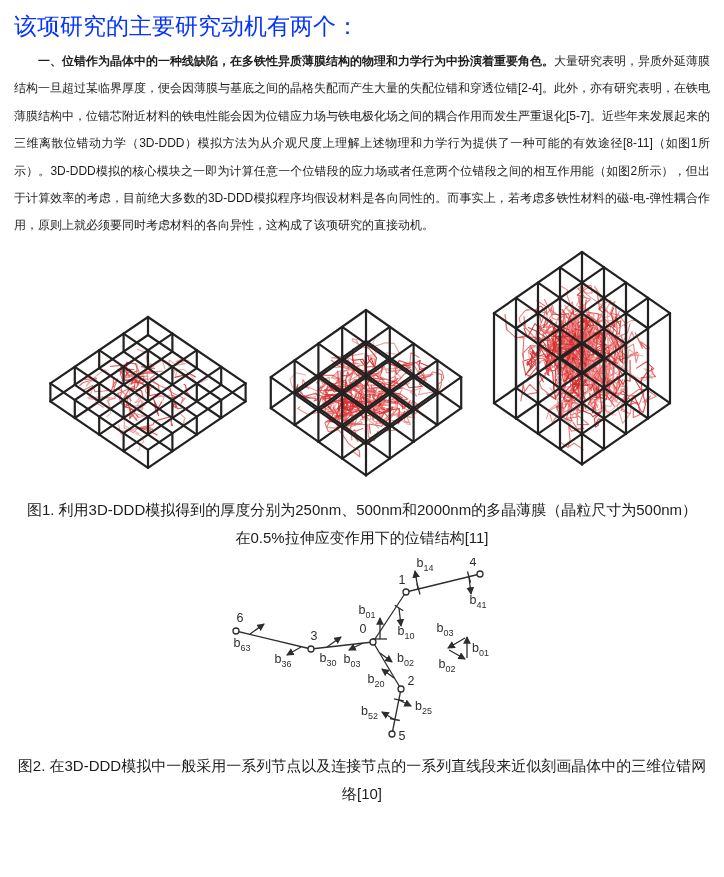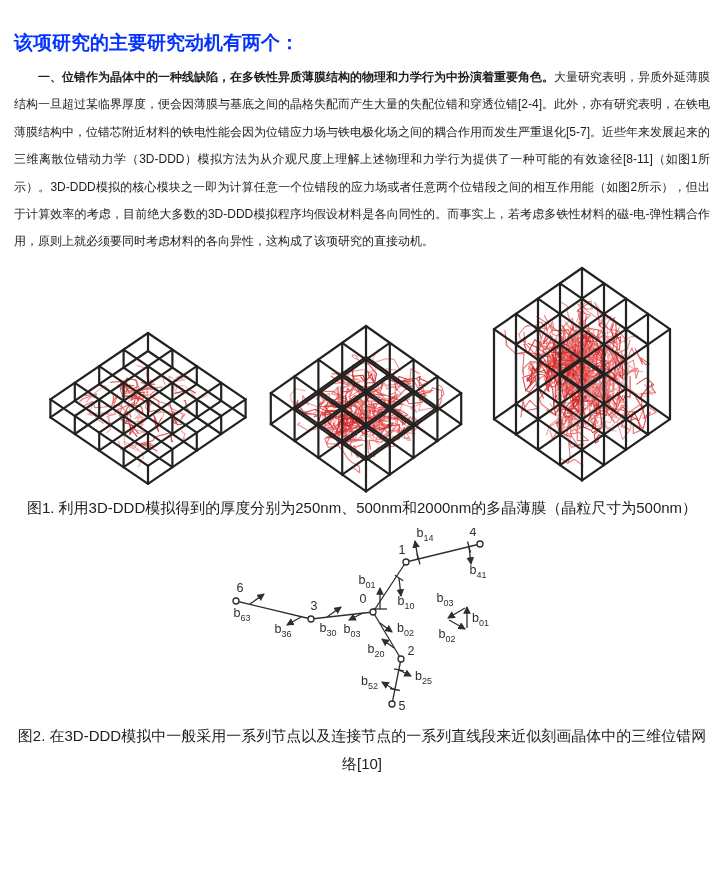--- a/index.html
+++ b/index.html
@@ -4,32 +4,32 @@
 <style>
   html,body{margin:0;padding:0;background:#ffffff;}
   .page{
     width:724px; box-sizing:border-box;
     padding:12px 14px 8px 14px;
     font-family:"Liberation Sans","DejaVu Sans",sans-serif;
     color:var(--text,#1d1d1d);
     background:#ffffff;
   }
   .heading{
-    font-size:19px; font-weight:bold; color:var(--accent,#0433ff);
-    margin:18px 0 9px 0; line-height:25px;
+    font-size:23px; font-weight:normal; color:var(--accent,#0433ff);
+    margin:2px 0 9px 0; line-height:25px;
   }
   .body-text{
     font-size:12px; line-height:27.4px; text-align:justify;
     margin:0; text-indent:2em; color:var(--text,#1d1d1d);
   }
   .body-text strong{font-weight:bold;}
   .figsvg{display:block; margin:10px auto 0 auto;}
   .caption{
     font-size:15px; line-height:28px; text-align:center;
-    color:var(--text,#1d1d1d); margin-top:0;
+    color:var(--text,#1d1d1d); margin-top:18px;
   }
   svg text{font-family:"Liberation Sans","DejaVu Sans",sans-serif;}
 </style>
 </head>
 <body>
 
 <div class="page">
 
   <div class="heading">该项研究的主要研究动机有两个：</div>
 
@@ -592,20 +592,21 @@
         <line x1="670" y1="63.2" x2="670" y2="153.2"></line>
         <line x1="648" y1="78.5" x2="648" y2="168.5"></line>
         <line x1="626" y1="93.80000000000001" x2="626" y2="183.8"></line>
         <line x1="604" y1="109.10000000000001" x2="604" y2="199.10000000000002"></line>
         <line x1="582" y1="124.4" x2="582" y2="214.4"></line>
       </g>
     </svg>
 
   <div class="caption">
     <div>图1. 利用3D-DDD模拟得到的厚度分别为250nm、500nm和2000nm的多晶薄膜（晶粒尺寸为500nm）</div>
+    <div>在0.5%拉伸应变作用下的位错结构[11]</div>
   </div>
 
   <svg id="fig2-svg" class="figsvg" width="420" height="188" viewBox="0 6 420 188" style="margin-top:6px;">
       <defs>
         <marker id="arr" markerWidth="7" markerHeight="7" refX="5.2" refY="3" orient="auto" markerUnits="strokeWidth">
           <path d="M0,0 L6,3 L0,6 Z" fill="#2e2e2e"></path>
         </marker>
       </defs>
       <g stroke="#2e2e2e" stroke-width="1.3">
         <line x1="221" y1="90" x2="254" y2="40"></line>

